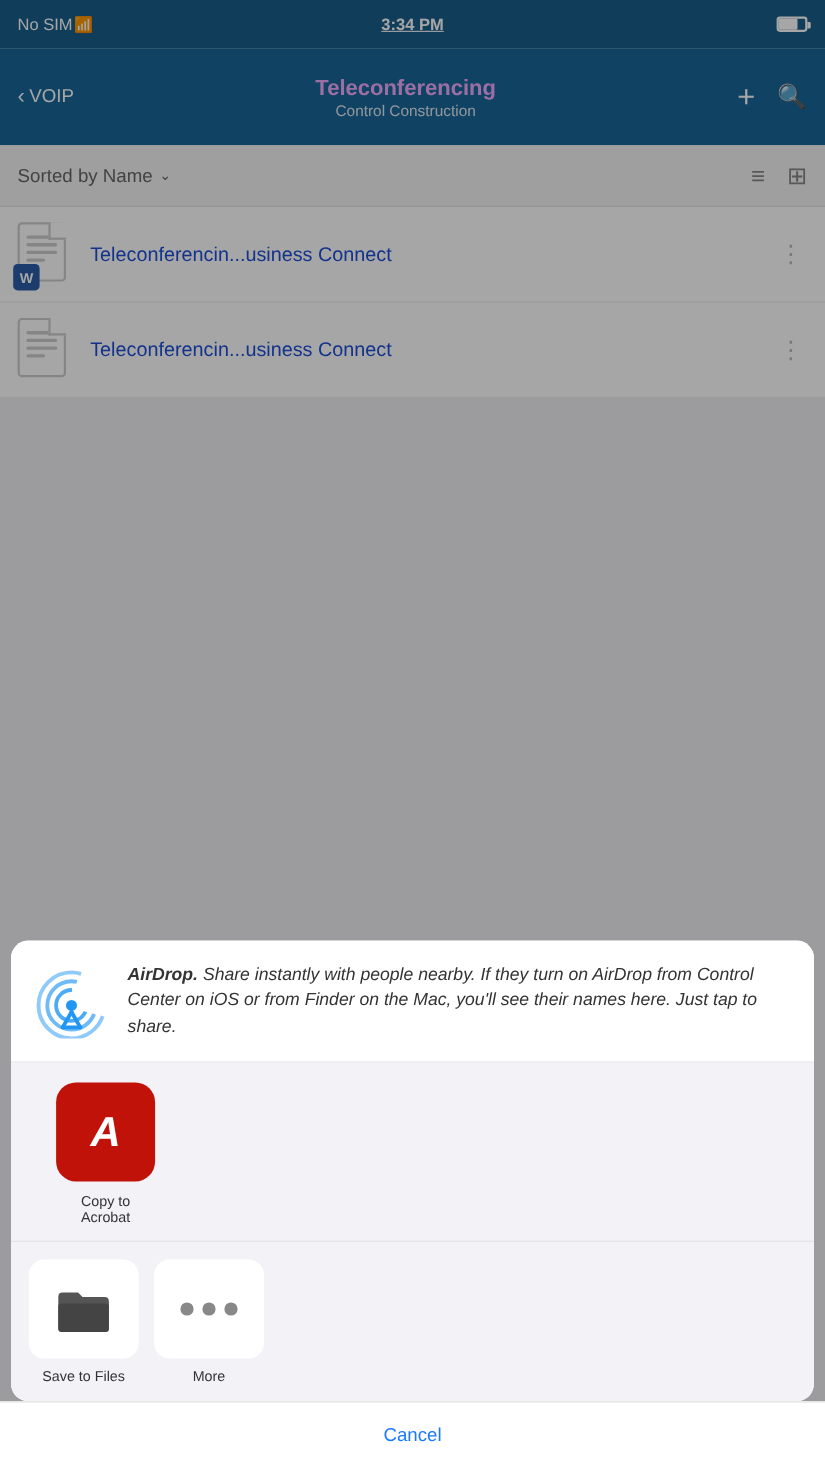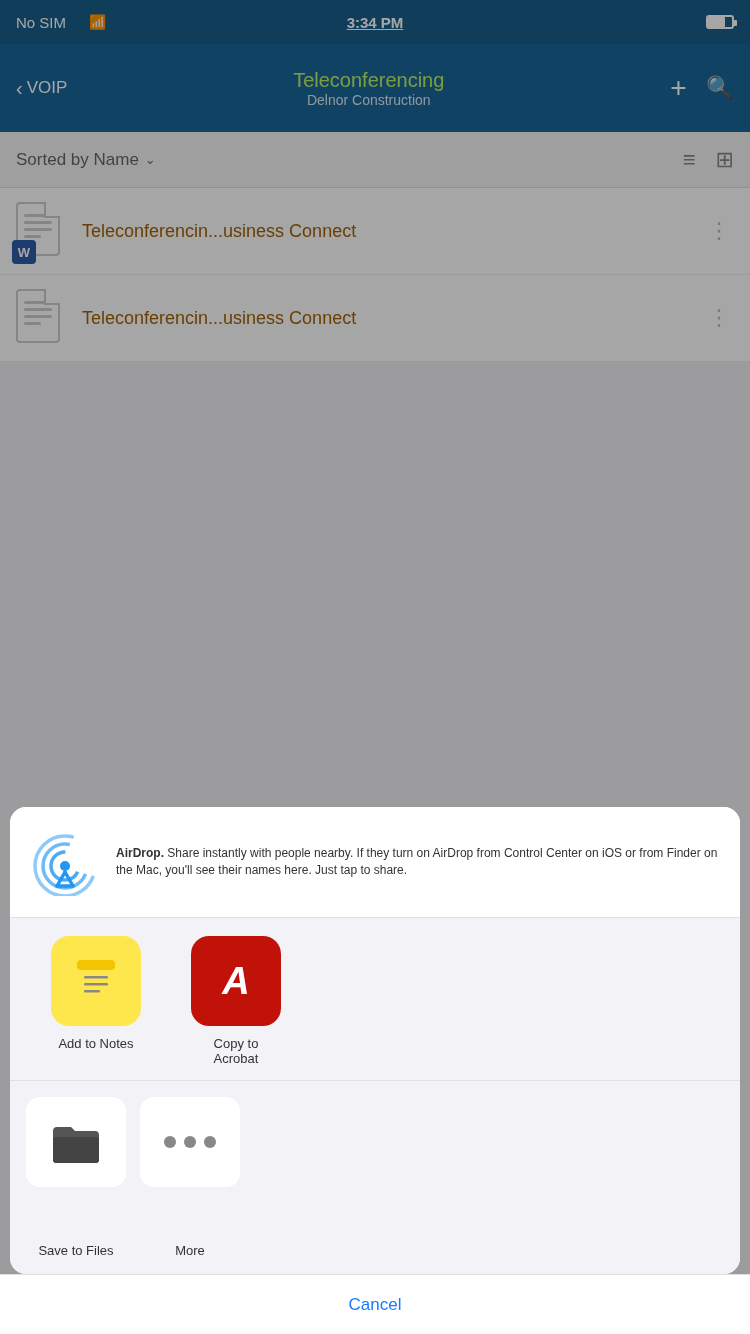--- a/index.html
+++ b/index.html
@@ -19,21 +19,21 @@
       height: 44px;
       background: #1a5f8a;
       display: flex;
       align-items: center;
       justify-content: space-between;
       padding: 0 16px;
       color: white;
       font-size: 15px;
       font-weight: 500;
     }
-    .status-bar-left { display: flex; align-items: center; gap: 23px; }
+    .status-bar-left { display: flex; align-items: center; gap: 2px; }
     .status-bar-center { position: absolute; left: 50%; transform: translateX(-50%); font-size: 15px; font-weight: 600; text-decoration: underline; }
     .status-bar-right { display: flex; align-items: center; gap: 4px; }
     .wifi-icon { font-size: 14px; }
     .battery {
       width: 28px; height: 14px;
       border: 2px solid white;
       border-radius: 3px;
       position: relative;
       display: inline-block;
     }
@@ -62,21 +62,21 @@
       justify-content: space-between;
       padding: 0 16px;
     }
     .nav-back {
       display: flex; align-items: center;
       color: white; font-size: 17px;
       gap: 4px; cursor: pointer;
     }
     .nav-back-arrow { font-size: 20px; }
     .nav-title-area { text-align: center; }
-    .nav-title { color: #bef264; font-size: 20px; font-weight: 400; text-align: center; }
+    .nav-title { color: #f0abfc; font-size: 20px; font-weight: 700; text-align: center; }
     .nav-subtitle { color: rgba(255,255,255,0.85); font-size: 14px; }
     .nav-actions { display: flex; gap: 20px; align-items: center; }
     .nav-btn { color: white; font-size: 28px; cursor: pointer; }
 
     
     .toolbar {
       width: 100%;
       height: 56px;
       background: #f5f5f5;
       border-bottom: 1px solid #ddd;
@@ -147,21 +147,21 @@
       flex-direction: column;
       gap: 4px;
       flex: 1;
     }
     .file-line {
       height: 3px;
       background: #ccc;
       border-radius: 2px;
     }
     .file-info { flex: 1; }
-    .file-name { font-size: 18px; font-weight: 500; color: #a16207; }
+    .file-name { font-size: 18px; font-weight: 500; color: #1d4ed8; }
     .file-meta { font-size: 14px; color: #888; margin-top: 4px; }
     .file-more { color: #bbb; font-size: 22px; padding: 4px; }
 
     
     .overlay {
       position: absolute;
       top: 0; left: 0; right: 0; bottom: 0;
       background: rgba(0,0,0,0.35);
       z-index: 10;
     }
@@ -185,21 +185,21 @@
       gap: 16px;
       border-bottom: 1px solid #e0e0e0;
     }
     .airdrop-icon-wrap {
       width: 70px; height: 70px;
       flex-shrink: 0;
       display: flex;
       align-items: center;
       justify-content: center;
     }
-    .airdrop-text { font-size: 12px; color: #333; line-height: 1.45; }
+    .airdrop-text { font-size: 16px; color: #333; line-height: 1.45; font-style: italic; }
     .airdrop-text strong { font-weight: 700; }
 
     
     .app-row {
       background: #f2f2f7;
       padding: 18px 16px 0 16px;
       display: flex;
       gap: 0;
       overflow: hidden;
       border-bottom: 1px solid #e0e0e0;
@@ -259,21 +259,21 @@
     }
     .action-icon-wrap {
       width: 100px; height: 90px;
       background: white;
       border-radius: 14px;
       display: flex;
       align-items: center;
       justify-content: center;
       margin-bottom: 8px;
     }
-    .action-label { font-size: 13px; color: #333; margin-top: 48px; }
+    .action-label { font-size: 13px; color: #333; }
 
     
     .cancel-bar {
       position: absolute;
       bottom: 0; left: 0; right: 0;
       height: 60px;
       background: white;
       display: flex;
       align-items: center;
       justify-content: center;
@@ -332,21 +332,21 @@
   </div>
 </div>
 
 <div class="nav-bar">
   <div class="nav-back">
     <span class="nav-back-arrow">‹</span>
     <span>VOIP</span>
   </div>
   <div class="nav-title-area">
     <div class="nav-title">Teleconferencing</div>
-    <div class="nav-subtitle">Delnor Construction</div>
+    <div class="nav-subtitle">Control Construction</div>
   </div>
   <div class="nav-actions">
     <span class="nav-btn">+</span>
     <span class="nav-btn" style="font-size:22px;">🔍</span>
   </div>
 </div>
 
 <div class="toolbar">
   <div class="sort-label">
     <span>Sorted by Name</span>
@@ -415,32 +415,20 @@
         <line x1="26" y1="58" x2="42" y2="58" stroke="#2196F3" stroke-width="3.5" stroke-linecap="round"></line>
       </svg>
     </div>
     <div class="airdrop-text">
       <strong>AirDrop.</strong><span id="airdrop-rest"> Share instantly with people nearby. If they turn on AirDrop from Control Center on iOS or from Finder on the Mac, you'll see their names here. Just tap to share.</span>
     </div>
   </div>
 
   <div class="app-row">
 
-    <div class="app-item">
-      <div class="app-icon app-icon-notes">
-        <svg width="54" height="54" viewBox="0 0 54 54">
-          <rect x="8" y="6" width="38" height="42" rx="4" fill="#fde74d"></rect>
-          <rect x="8" y="6" width="38" height="10" rx="4" fill="#f5c400"></rect>
-          <rect x="15" y="22" width="24" height="2.5" rx="1.2" fill="#888"></rect>
-          <rect x="15" y="29" width="24" height="2.5" rx="1.2" fill="#888"></rect>
-          <rect x="15" y="36" width="16" height="2.5" rx="1.2" fill="#888"></rect>
-        </svg>
-      </div>
-      <span class="app-label">Add to Notes</span>
-    </div>
 
 
     <div class="app-item">
       <div class="app-icon app-icon-acrobat">
         <svg width="54" height="62" viewBox="0 0 54 62">
           <text x="27" y="44" text-anchor="middle" font-size="38" font-weight="bold" fill="white" font-style="italic">A</text>
         </svg>
       </div>
       <span class="app-label" style="white-space:pre-line;">Copy to
 Acrobat</span>

